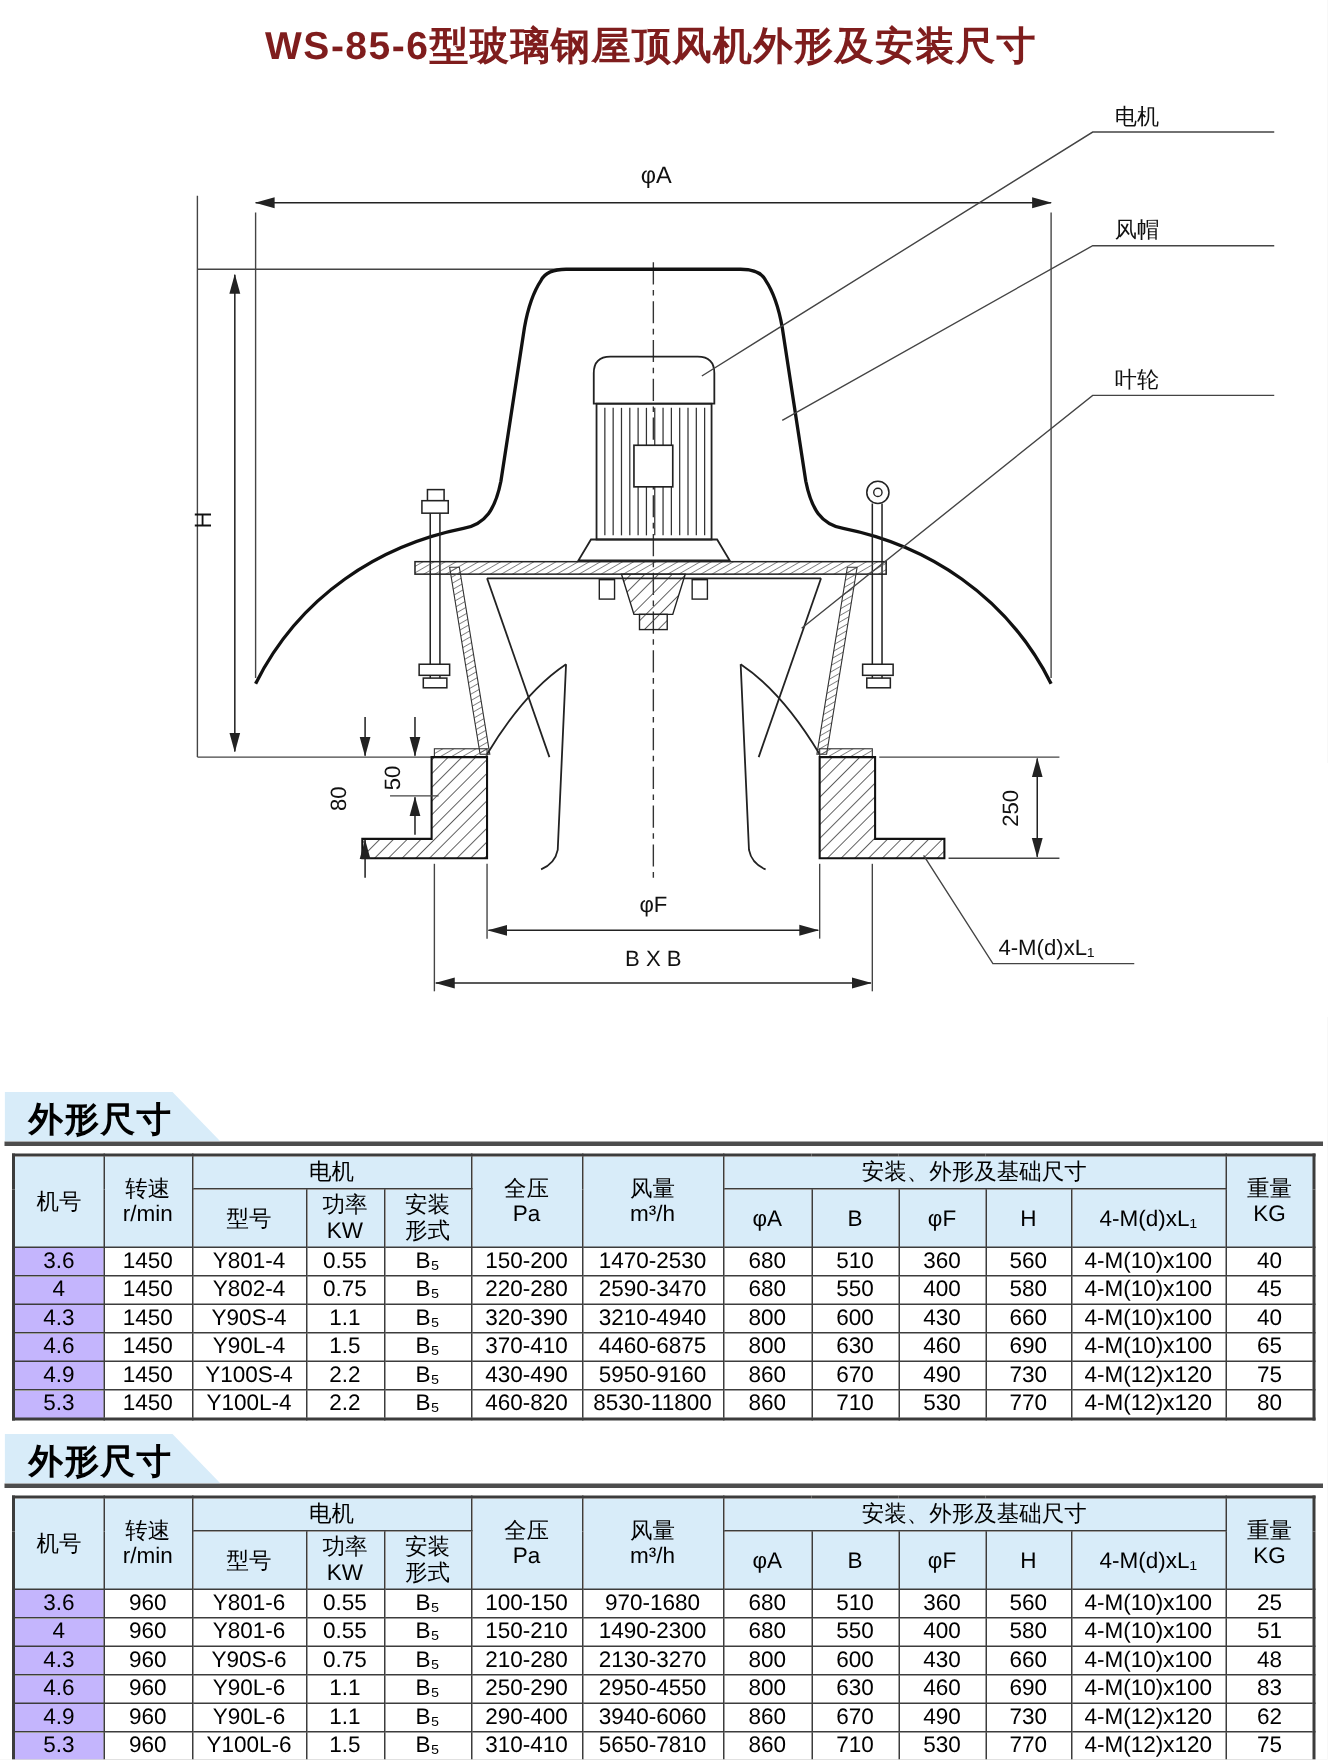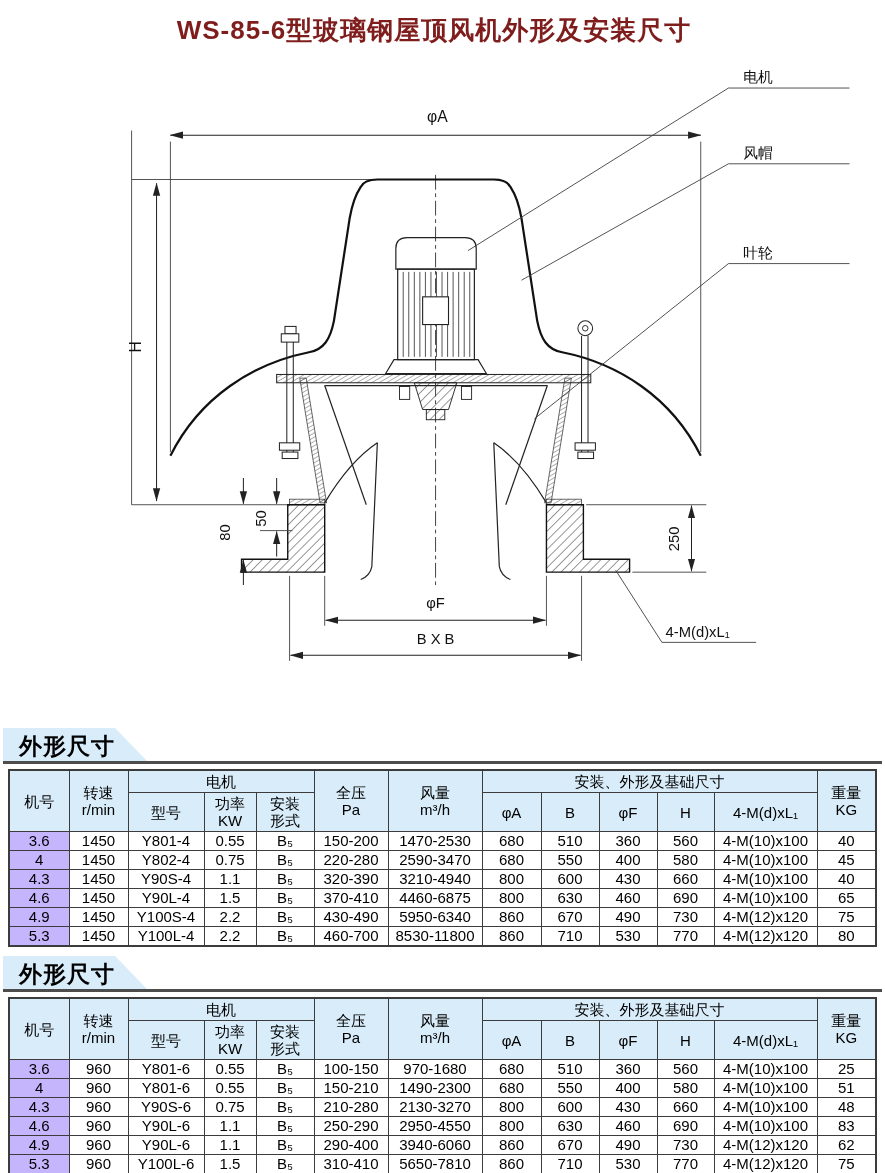--- a/index.html
+++ b/index.html
@@ -332,35 +332,35 @@
             <td>4-M(10)x100</td>
             <td>65</td>
           </tr>
           <tr>
             <td class="c0">4.9</td>
             <td>1450</td>
             <td>Y100S-4</td>
             <td>2.2</td>
             <td>B₅</td>
             <td>430-490</td>
-            <td>5950-6340</td>
+            <td>5950-9160</td>
             <td>860</td>
             <td>670</td>
             <td>490</td>
             <td>730</td>
             <td>4-M(12)x120</td>
             <td>75</td>
           </tr>
           <tr>
             <td class="c0">5.3</td>
             <td>1450</td>
             <td>Y100L-4</td>
             <td>2.2</td>
             <td>B₅</td>
-            <td>460-700</td>
+            <td>460-820</td>
             <td>8530-11800</td>
             <td>860</td>
             <td>710</td>
             <td>530</td>
             <td>770</td>
             <td>4-M(12)x120</td>
             <td>80</td>
           </tr>
         </tbody>
     </table>

